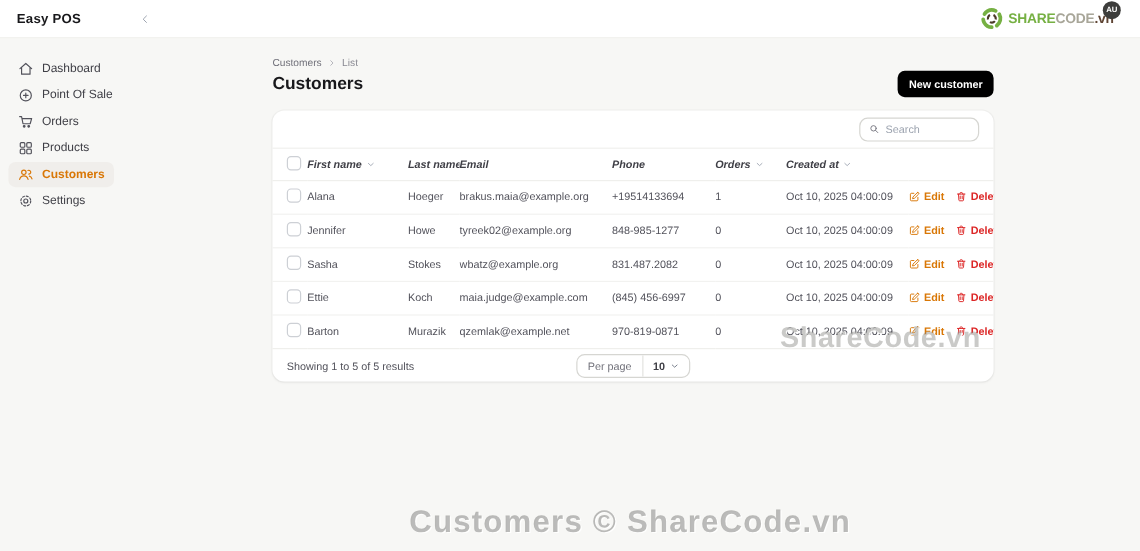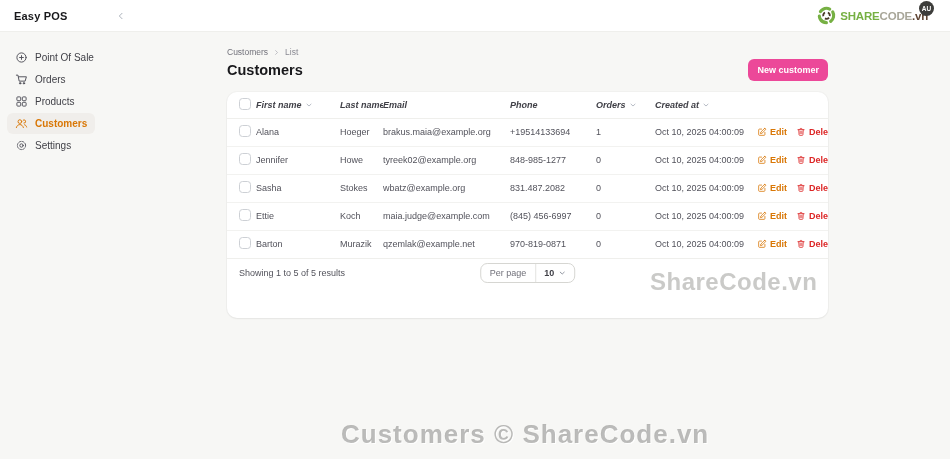--- a/index.html
+++ b/index.html
@@ -47,21 +47,21 @@
   .nav-item.active { background:#f0eeeb; color:#d97706; font-weight:600; }
   .nav-item.active .ic { color:#d97706; }
 
   
   .main { position:absolute; left:227px; top:32px; width:601px; }
   .breadcrumb { display:flex; align-items:center; gap:5px; margin-top:15px; font-size:8.5px; color:#71717a; }
   .breadcrumb .sep { color:#a1a1aa; display:flex; }
   .breadcrumb .current { color:#8a8a93; }
   .page-title { margin-top:5px; font-size:14.5px; font-weight:800; color:#18181b; }
   .new-btn {
-    position:absolute; top:27px; right:0; background:#ec4899; color:#fff;
+    position:absolute; top:27px; right:0; background:#000000; color:#fff;
     border:none; border-radius:6px; font-size:9px; font-weight:700;
     padding:6px 9px; cursor:pointer; font-family:inherit;
   }
 
   
   .card {
     position:absolute; top:60px; left:0; width:601px; height:226px;
     background:#fff; border-radius:10px;
     box-shadow:0 1px 2px rgba(0,0,0,.05), 0 0 0 1px rgba(0,0,0,.025);
   }
@@ -137,20 +137,28 @@
     <span class="sc-text">
       <span class="sc-share">SHARE</span><span class="sc-code">CODE</span><span class="sc-tld">.vn</span>
       <span class="sc-badge">AU</span>
     </span>
   </div>
 </header>
 
 <nav class="sidebar">
   <div class="nav-item">
     <span class="ic">
+      <svg width="13" height="13" viewBox="0 0 24 24" fill="none" stroke="currentColor" stroke-width="1.8" stroke-linecap="round" stroke-linejoin="round">
+          <path d="M3 11.5 12 3.5l9 8M5.5 9.8V20h13V9.8"></path>
+        </svg>
+    </span>
+    <span>Dashboard</span>
+  </div>
+  <div class="nav-item">
+    <span class="ic">
       <svg width="13" height="13" viewBox="0 0 24 24" fill="none" stroke="currentColor" stroke-width="1.8" stroke-linecap="round">
           <circle cx="12" cy="12" r="8.5"></circle>
           <path d="M12 8.5v7M8.5 12h7"></path>
         </svg>
     </span>
     <span>Point Of Sale</span>
   </div>
   <div class="nav-item">
     <span class="ic">
       <svg width="13" height="13" viewBox="0 0 24 24" fill="none" stroke="currentColor" stroke-width="1.8" stroke-linecap="round" stroke-linejoin="round">
@@ -204,20 +212,31 @@
     </span>
     <span class="current">List</span>
   </div>
 
   <h1 class="page-title">Customers</h1>
 
   <button class="new-btn">New customer</button>
 
   <section class="card">
 
+    <div class="card-header">
+      <div class="search-box">
+        <span class="ic">
+          <svg width="9" height="9" viewBox="0 0 24 24" fill="none" stroke="currentColor" stroke-width="2" stroke-linecap="round">
+              <circle cx="10.5" cy="10.5" r="6"></circle>
+              <path d="M15.2 15.2 20 20"></path>
+            </svg>
+        </span>
+        <input type="text" placeholder="Search" style="">
+      </div>
+    </div>
 
     <table>
       <colgroup>
         <col style="width:29px">
           <col style="width:84px">
           <col style="width:43px">
           <col style="width:127px">
         <col style="width:86px">
           <col style="width:59px">
           <col style="width:102px">

